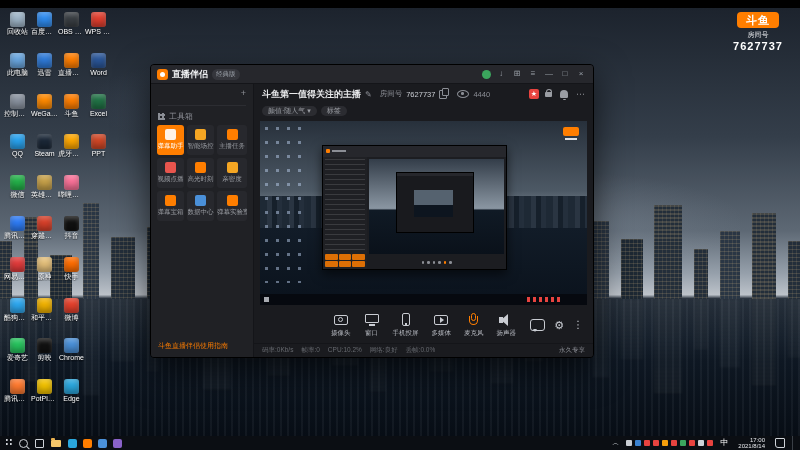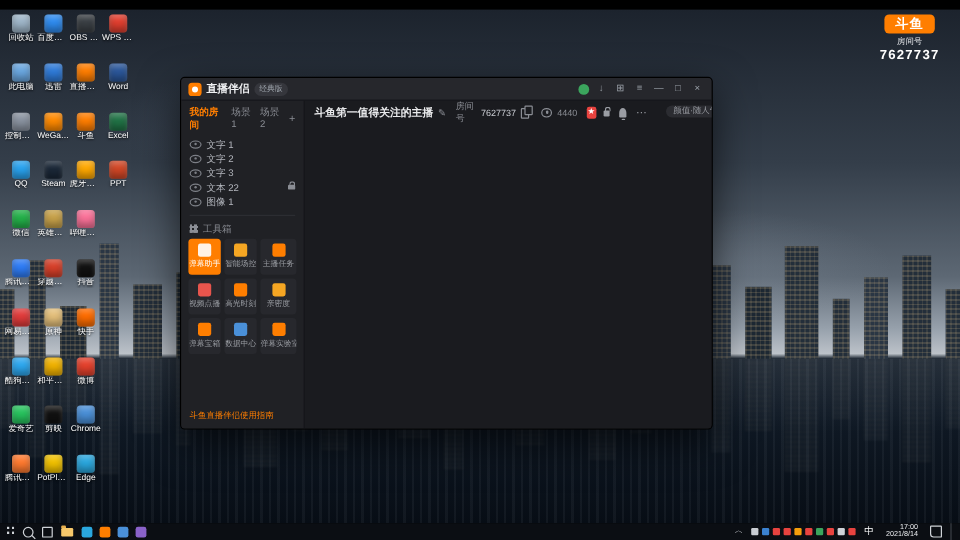--- a/index.html
+++ b/index.html
@@ -75,21 +75,21 @@
   .tool{height:30px;border-radius:3px;background:#27282d;display:flex;flex-direction:column;
     align-items:center;justify-content:center;gap:2px;cursor:default;}
   .tool-icon{width:11px;height:11px;border-radius:2px;}
   .tool-label{font-size:6.5px;color:#9a9da3;white-space:nowrap;overflow:hidden;max-width:30px;}
   .tool.active{background:#ff7e00;}
   .tool.active .tool-label{color:#fff;}
   .tool.active .tool-icon{background:rgba(255,255,255,.9) !important;}
   .side-sp{flex:1;}
   .side-footer{font-size:7px;color:#ff7e00;padding:4px 7px 6px;white-space:nowrap;}
   
-  .main{flex:1;display:flex;flex-direction:row;min-width:0;background:#1a1b1f;}
+  .main{flex:1;display:flex;flex-direction:column;min-width:0;background:#1a1b1f;}
   .stream-header{height:16px;flex:0 0 16px;display:flex;align-items:center;gap:4px;padding:2px 8px 0;}
   .stream-title{font-size:9px;color:#e8e9eb;font-weight:bold;white-space:nowrap;}
   .pencil{font-size:8px;color:#8b8e95;}
   .hd-room-label{font-size:7.5px;color:#8b8e95;margin-left:4px;}
   .hd-room-num{font-size:7.5px;color:#c9ccd2;}
   .copy-ic{width:6px;height:7px;border:1px solid #8b8e95;border-radius:1px;position:relative;}
   .copy-ic::after{content:"";position:absolute;left:1.5px;top:-2.5px;width:5px;height:6px;border:1px solid #8b8e95;border-radius:1px;background:#1a1b1f;}
   .hd-eye{width:10px;height:6px;border:1px solid #8b8e95;border-radius:50%;position:relative;margin-left:6px;}
   .hd-eye::after{content:"";position:absolute;left:3px;top:1px;width:2.5px;height:2.5px;border-radius:50%;background:#8b8e95;}
   .hd-viewers{font-size:7.5px;color:#8b8e95;}
@@ -412,54 +412,22 @@
       <span class="tb-ic">≡</span>
       <span class="tb-ic">—</span>
       <span class="tb-ic">□</span>
       <span class="tb-ic">×</span>
     </div>
 
     <div class="app-body">
 
       <div class="sidebar">
         <div class="scene-tabs">
-          <span style="display:flex;gap:5px;">
-              <span class="stab active">我的房间</span>
-              <span class="stab">场景1</span>
-              <span class="stab">场景2</span>
-            </span>
           <span class="scene-add">+</span>
         </div>
-        <div class="sources">
-            <div class="src-row">
-            <span class="seye"></span>
-            <span>文字 1</span>
-
-          </div>
-            <div class="src-row">
-            <span class="seye"></span>
-            <span>文字 2</span>
-
-          </div>
-            <div class="src-row">
-            <span class="seye"></span>
-            <span>文字 3</span>
-
-          </div>
-            <div class="src-row locked">
-            <span class="seye"></span>
-            <span>文本 22</span>
-            <span class="slock"></span>
-          </div>
-            <div class="src-row">
-            <span class="seye"></span>
-            <span>图像 1</span>
-
-          </div>
-          </div>
         <div class="side-div"></div>
         <div class="toolbox-title">
           <span class="grid-glyph"></span>
           <span>工具箱</span>
         </div>
         <div class="tools">
             <div class="tool active">
             <span class="tool-icon" style="background: rgb(255, 126, 0);"></span>
             <span class="tool-label">弹幕助手</span>
           </div>

